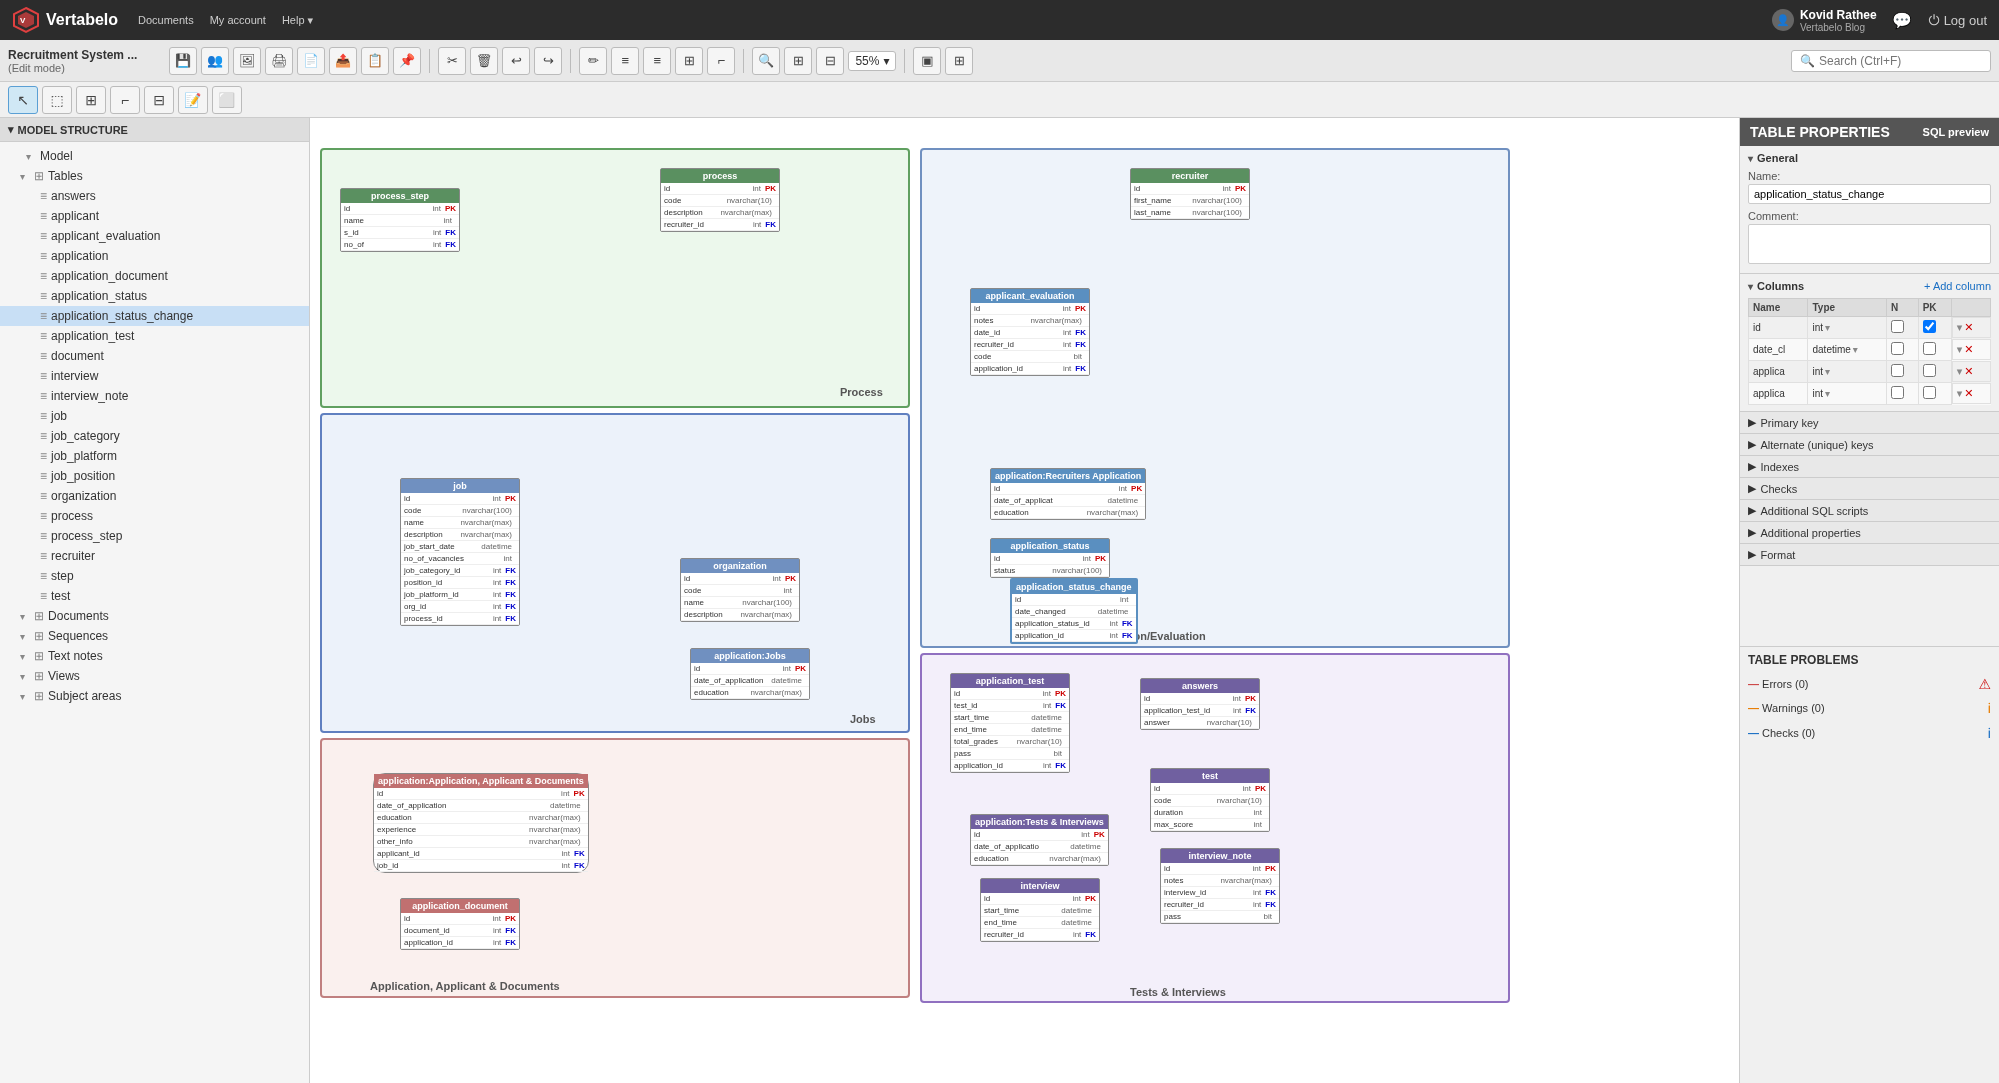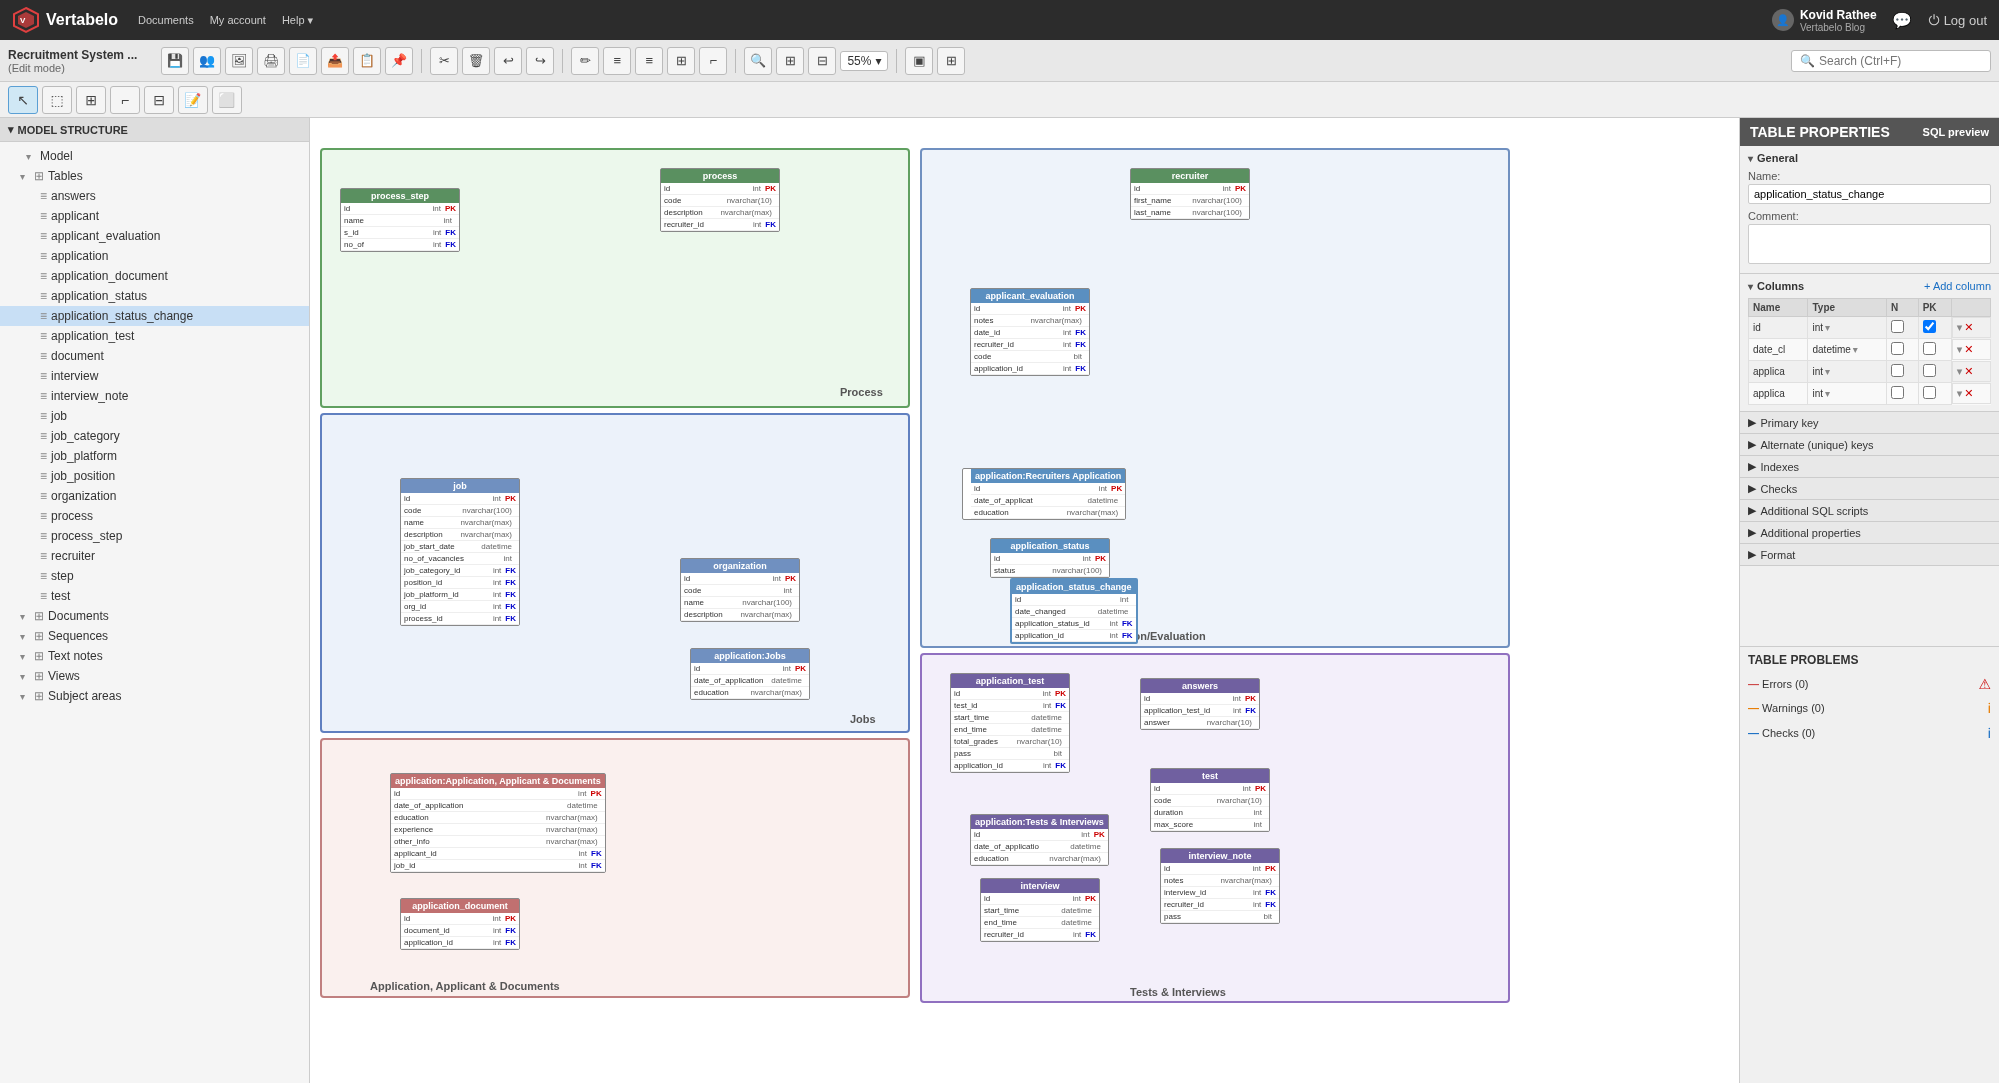--- a/index.html
+++ b/index.html
@@ -78,21 +78,21 @@
       height: 42px;
       display: flex;
       align-items: center;
       padding: 0 8px;
       gap: 4px;
     }
     .doc-title {
       font-size: 12px;
       font-weight: bold;
       color: #333;
-      margin-right: 12px;
+      margin-right: 20px;
       max-width: 160px;
       overflow: hidden;
       text-overflow: ellipsis;
       white-space: nowrap;
     }
     .doc-mode {
       font-size: 11px;
       color: #666;
     }
     .toolbar-btn {
@@ -763,21 +763,21 @@
                 <span class="col-name">code</span>
                 <span class="col-type">bit</span>
               </div>
             <div class="db-table-row">
                 <span class="col-name">application_id</span>
                 <span class="col-type">int</span>
                 <span class="col-fk">FK</span>
               </div>
           </div>
 
-          <div class="db-table" style="left:652px;top:350px;padding-left:8px;">
+          <div class="db-table" style="left:680px;top:350px;">
             <div class="db-table-header">application:Recruiters Application</div>
             <div class="db-table-row">
                 <span class="col-name">id</span>
                 <span class="col-type">int</span>
                 <span class="col-pk">PK</span>
               </div>
             <div class="db-table-row">
                 <span class="col-name">date_of_applicat</span>
                 <span class="col-type">datetime</span>
               </div>
@@ -907,21 +907,21 @@
             <div class="db-table-row">
                 <span class="col-name">date_of_application</span>
                 <span class="col-type">datetime</span>
               </div>
             <div class="db-table-row">
                 <span class="col-name">education</span>
                 <span class="col-type">nvarchar(max)</span>
               </div>
           </div>
 
-          <div class="db-table" style="left:80px;top:655px;">
+          <div class="db-table" style="left:63px;top:655px;border-radius:12px;">
             <div class="db-table-header pink">application:Application, Applicant &amp; Documents</div>
             <div class="db-table-row">
                 <span class="col-name">id</span>
                 <span class="col-type">int</span>
                 <span class="col-pk">PK</span>
               </div>
             <div class="db-table-row">
                 <span class="col-name">date_of_application</span>
                 <span class="col-type">datetime</span>
               </div>

